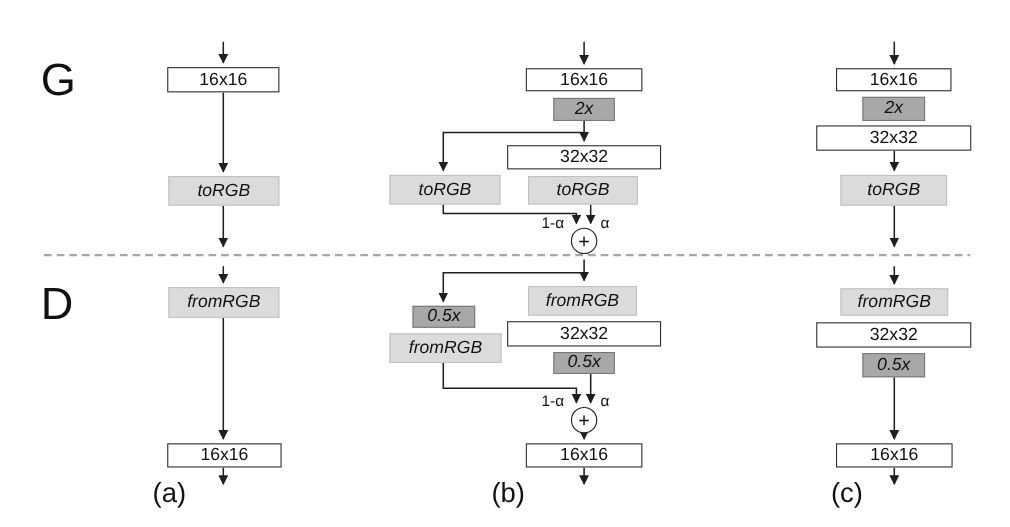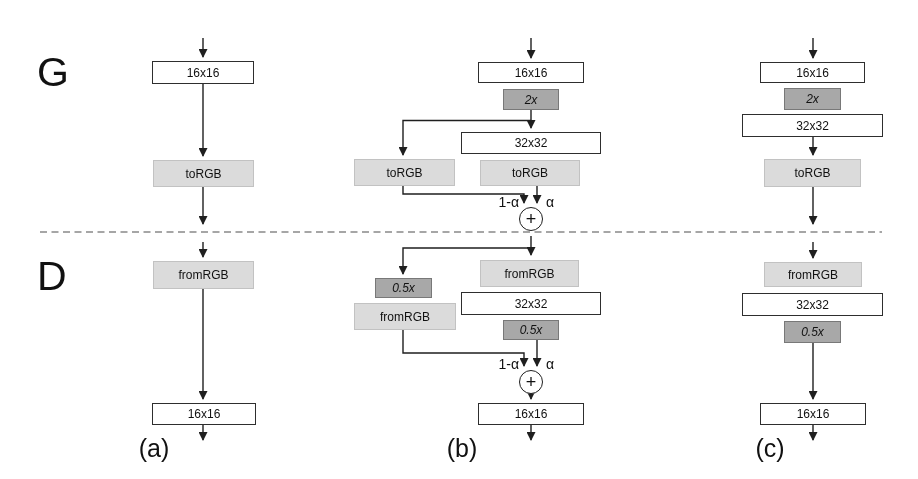--- a/index.html
+++ b/index.html
@@ -11,30 +11,30 @@
     color: var(--text, #111);
     overflow: hidden;
   }
   svg.wires { position: absolute; left: 0; top: 0; }
   .ln  { fill: none; stroke: var(--line, #1f1f1f); stroke-width: 1.4px; }
   .ah  { fill: var(--line, #1f1f1f); stroke: none; }
   .sep { fill: none; stroke: var(--separator, #a6a6a6); stroke-width: 2px; stroke-dasharray: 7 4.5; }
   .box {
     position: absolute; box-sizing: border-box;
     display: flex; align-items: center; justify-content: center;
-    font-size: 12px; line-height: 1; color: var(--text, #111);
+    font-size: 16px; line-height: 1; color: var(--text, #111);
     white-space: nowrap;
   }
   .white { background: var(--box-white, #fff);   border: 1.5px solid var(--box-white-border, #2e2e2e); }
-  .light { background: var(--box-light, #dbdbdb); border: 1px solid var(--box-light-border, #c2c2c2); }
+  .light { background: var(--box-light, #dbdbdb); border: 1px solid var(--box-light-border, #c2c2c2); font-style: italic; }
   .dark  { background: var(--box-dark, #a8a8a8);  border: 1px solid var(--box-dark-border, #787878); font-style: italic; }
   .section-label { position: absolute; font-size: 41px; line-height: 1; }
   .col-label { position: absolute; font-size: 25px; line-height: 1; text-align: center; }
   .blend { position: absolute; font-size: 14px; line-height: 1; }
-  .blend.r { text-align: right; }
+  .blend.r { text-align: center; }
   .sum {
     position: absolute; box-sizing: border-box;
     width: 24px; height: 24px; border-radius: 50%;
     border: 1.6px solid var(--line, #1f1f1f);
     background: var(--box-white, #fff);
     display: flex; align-items: center; justify-content: center;
     font-size: 18px; line-height: 1; padding-bottom: 1px;
   }
 </style>
 </head>

